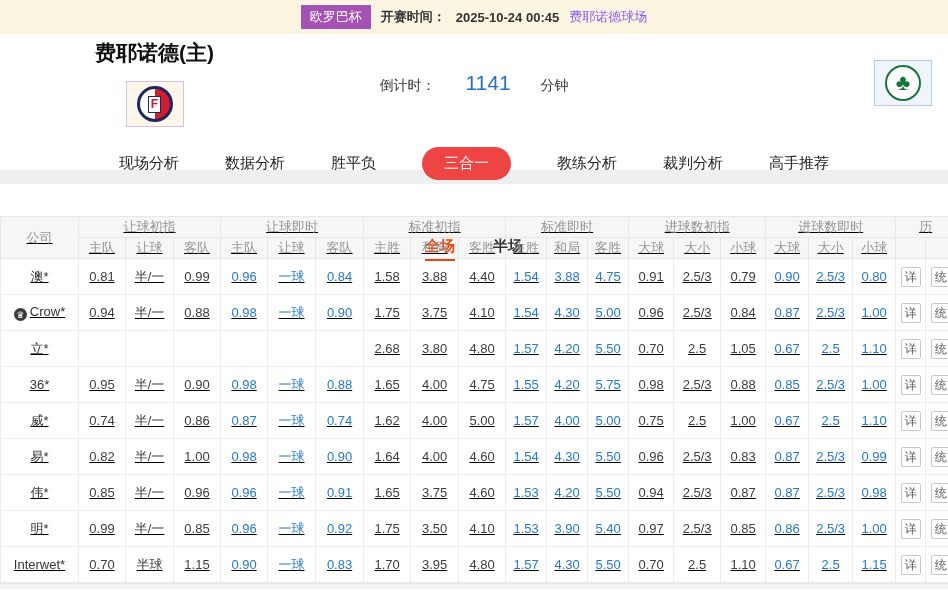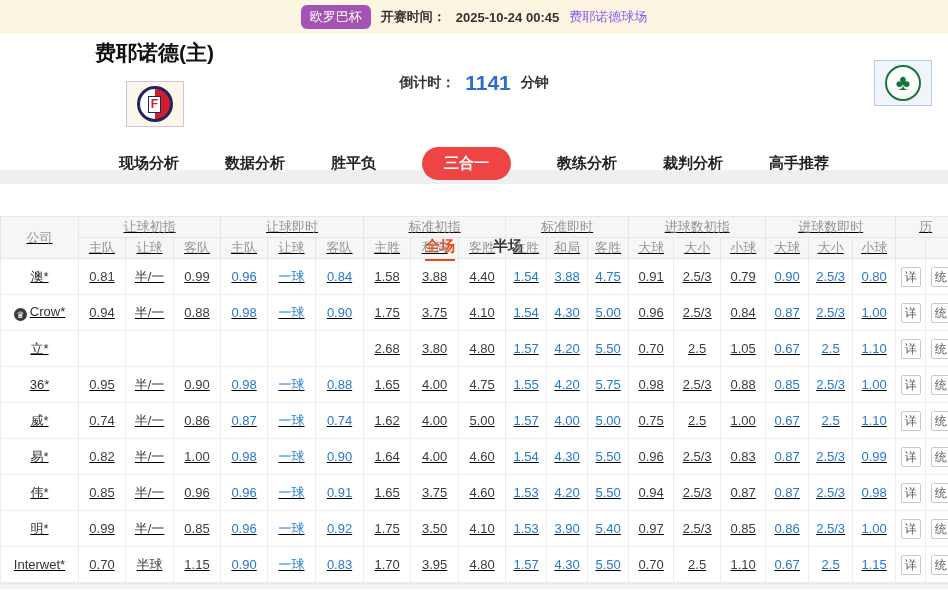--- a/index.html
+++ b/index.html
@@ -2,21 +2,21 @@
 <html><head>
 <meta charset="utf-8">
 <style>
   * { box-sizing: border-box; margin: 0; padding: 0; }
   html,body { width: 948px; height: 590px; overflow: hidden; background: #fff;
     font-family: "Liberation Sans", sans-serif; }
 
   
   .topbar { height: 34px; background: #fbf5e1; display: flex; align-items: center;
     justify-content: center; gap: 10px; font-size: 13px; color: #555; }
-  .league-badge { background: #a453b3; color: #fff; padding: 3px 9px; font-size: 13px; border-radius: 6px; }
+  .league-badge { background: #a453b3; color: #fff; padding: 3px 9px; font-size: 13px; }
   .start-label, .start-time { font-weight: bold; color: #333; }
   .venue { color: #8b5cf6; }
 
   
   .matchheader { height: 98px; display: flex; align-items: center; position: relative; }
   .team-block { display: flex; align-items: center; gap: 14px; flex-direction: column; }
   .team-home { margin-left: 95px; }
   .team-away { margin-left: auto; margin-right: 16px; }
   .team-name { font-size: 21px; font-weight: bold; color: #111; }
   .logo-box { width: 58px; height: 46px; display: flex; align-items: center; justify-content: center; }
@@ -24,26 +24,26 @@
   .away-box { border: 1px solid #bcc8e8; background: #f0f4fb; }
   .fey-circle { width: 36px; height: 36px; border-radius: 50%; border: 3px solid #20265c;
     background: linear-gradient(90deg, #fff 0 50%, #d01e2f 50% 100%);
     display: flex; align-items: center; justify-content: center; }
   .fey-f { background: #fff; border: 1px solid #20265c; width: 13px; height: 17px;
     color: #d01e2f; font-weight: bold; font-size: 12px; display: flex; align-items: center; justify-content: center; }
   .pao-circle { width: 36px; height: 36px; border-radius: 50%; border: 2px solid #17753c;
     background: #fff; display: flex; align-items: center; justify-content: center; }
   .pao-leaf { color: #17753c; font-size: 22px; line-height: 1; }
   .countdown { position: absolute; left: 50%; top: 50%; transform: translate(-50%,-50%);
-    display: flex; align-items: center; font-size: 14px; font-weight: bold; color: #333; white-space: nowrap; }
-  .cd-num { font-size: 21px; color: #2a6fce; margin: 0 10px; }
+    display: flex; align-items: flex-end; font-size: 14px; font-weight: normal; color: #333; white-space: nowrap; gap: 8px; }
+  .cd-num { font-size: 21px; color: #2a6fce; margin: 0 22px; }
 
   
   .nav { height: 38px; display: flex; align-items: center; justify-content: center; gap: 46px; }
-  .nav-item { font-size: 15px; font-weight: bold; color: #222; cursor: pointer; white-space: nowrap; margin-top: 24px; }
+  .nav-item { font-size: 15px; font-weight: normal; color: #222; cursor: pointer; white-space: nowrap; margin-top: 24px; }
   .nav-item.active { background: #ef4444; color: #fff; padding: 7px 22px; border-radius: 17px; }
 
   .graybar { height: 14px; background: #efefef; }
 
   
   .subtabs { height: 32px; display: flex; justify-content: center; gap: 38px; padding-top: 5px; }
   .subtab { font-size: 15px; font-weight: bold; color: #333; cursor: pointer; height: 24px; margin-top: 48px; }
   .subtab.active { color: #e8490f; border-bottom: 2px solid #e8490f; }
 
   

